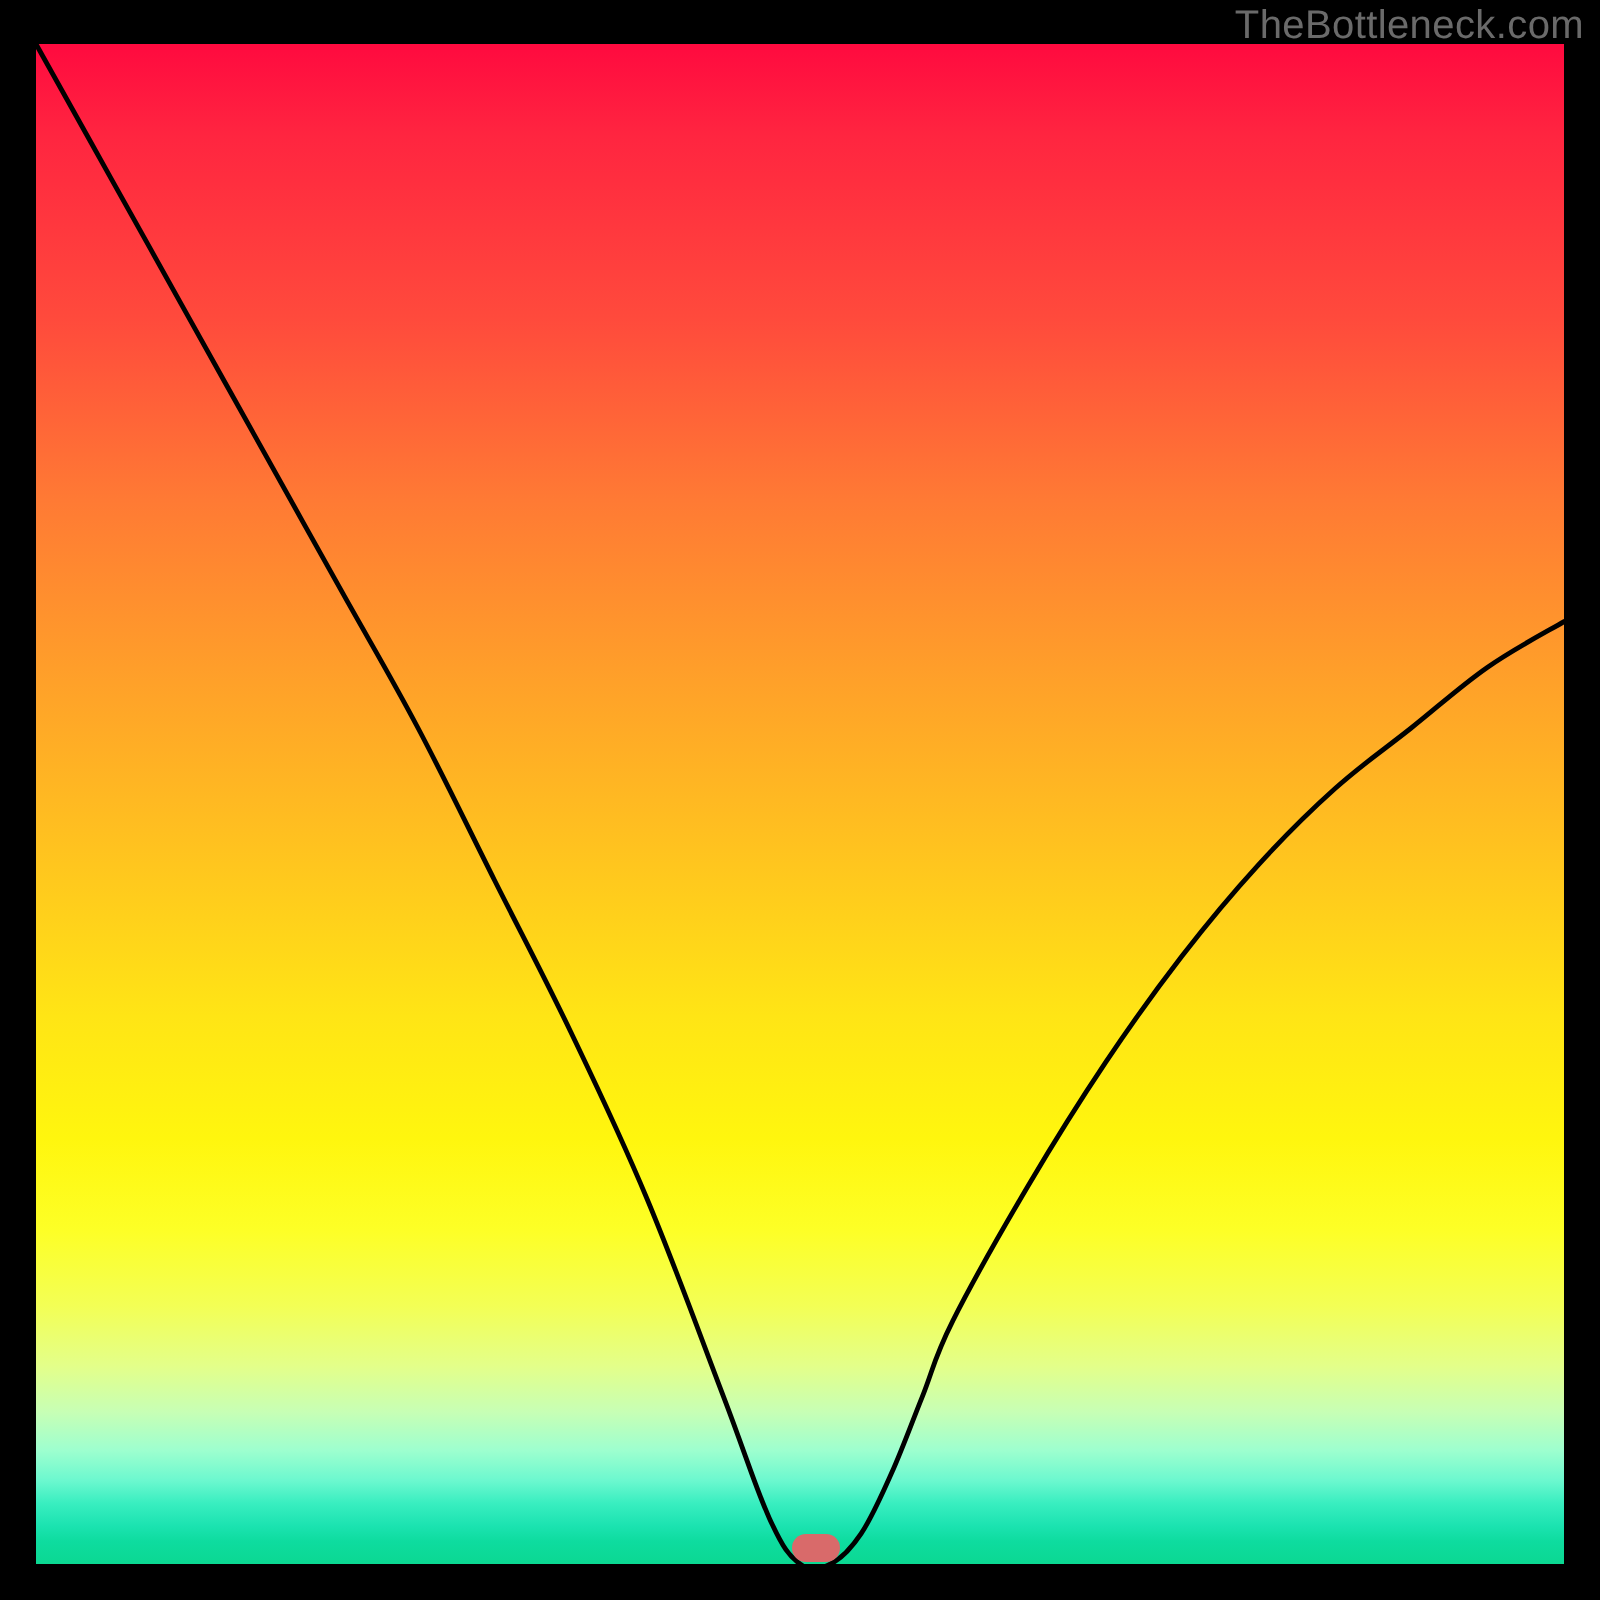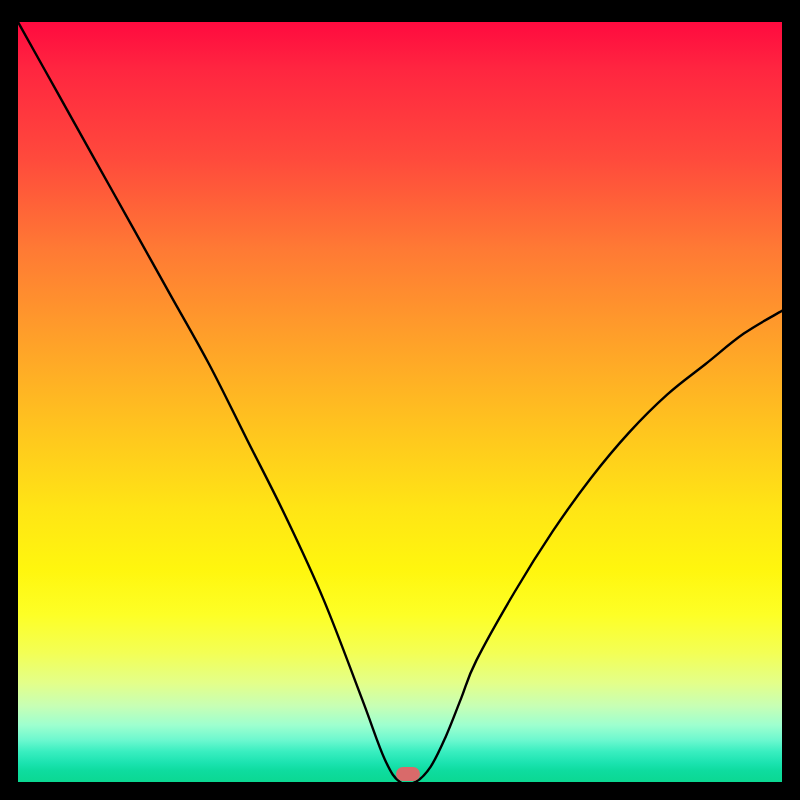--- a/index.html
+++ b/index.html
@@ -73,20 +73,21 @@
     border-radius: 7px;
     background: #d96a6a;
     transform: translate(-50%, -50%);
     z-index: 5;
   }
 </style>
 </head>
 <body>
 
 <div class="frame">
+  <div class="watermark">TheBottleneck.com</div>
 
   <div class="plot-area">
     <div class="gradient"></div>
 
     <svg class="curve" viewBox="0 0 764 760" preserveAspectRatio="none">
       <path id="curve-path" fill="none" stroke="#000" stroke-width="2.4" stroke-linecap="round" stroke-linejoin="round" d="M 0.00 0.00 C 6.88 12.31, 24.45 43.78, 38.20 68.40 C 51.95 93.02, 62.65 112.18, 76.40 136.80 C 90.15 161.42, 100.85 180.58, 114.60 205.20 C 128.35 229.82, 139.05 248.98, 152.80 273.60 C 166.55 298.22, 177.25 316.01, 191.00 342.00 C 204.75 367.99, 215.45 390.64, 229.20 418.00 C 242.95 445.36, 253.65 465.27, 267.40 494.00 C 281.15 522.73, 291.85 544.77, 305.60 577.60 C 319.35 610.43, 332.80 647.67, 343.80 676.40 C 354.80 705.13, 359.84 722.15, 366.72 737.20 C 373.60 752.25, 376.50 755.90, 382.00 760.00 C 387.50 764.10, 391.78 762.74, 397.28 760.00 C 402.78 757.26, 407.06 753.01, 412.56 744.80 C 418.06 736.59, 422.34 726.71, 427.84 714.40 C 433.34 702.09, 437.62 690.08, 443.12 676.40 C 448.62 662.72, 448.77 657.55, 458.40 638.40 C 468.03 619.25, 482.85 593.26, 496.60 570.00 C 510.35 546.74, 521.05 529.72, 534.80 509.20 C 548.55 488.68, 559.25 473.78, 573.00 456.00 C 586.75 438.22, 597.45 425.45, 611.20 410.40 C 624.95 395.35, 635.65 384.71, 649.40 372.40 C 663.15 360.09, 673.85 352.94, 687.60 342.00 C 701.35 331.06, 712.05 321.18, 725.80 311.60 C 739.55 302.02, 757.12 292.90, 764.00 288.80"></path>
     </svg>
 
     <div class="marker" style="left: 51%; top: 99%;"></div>
   </div>

